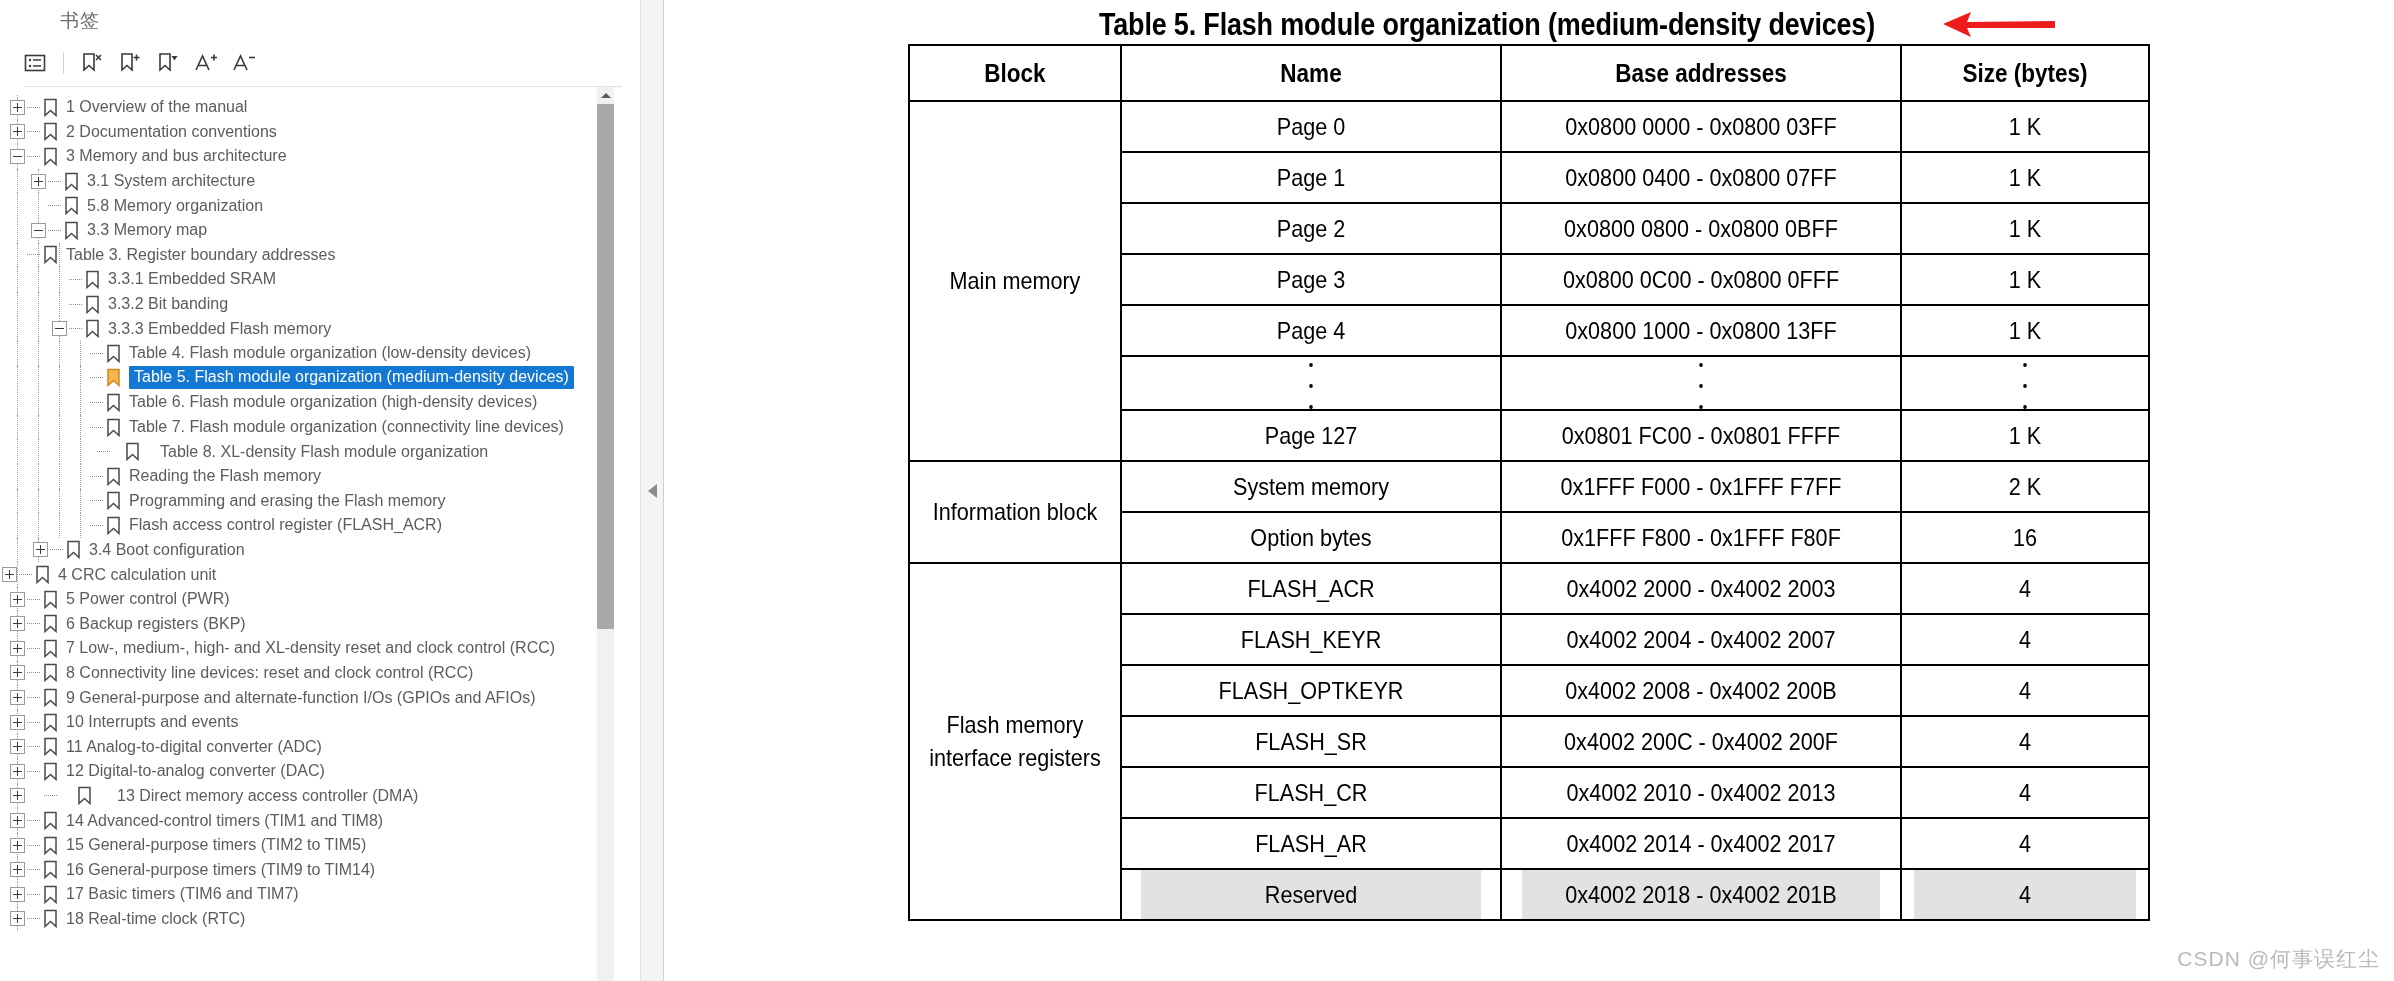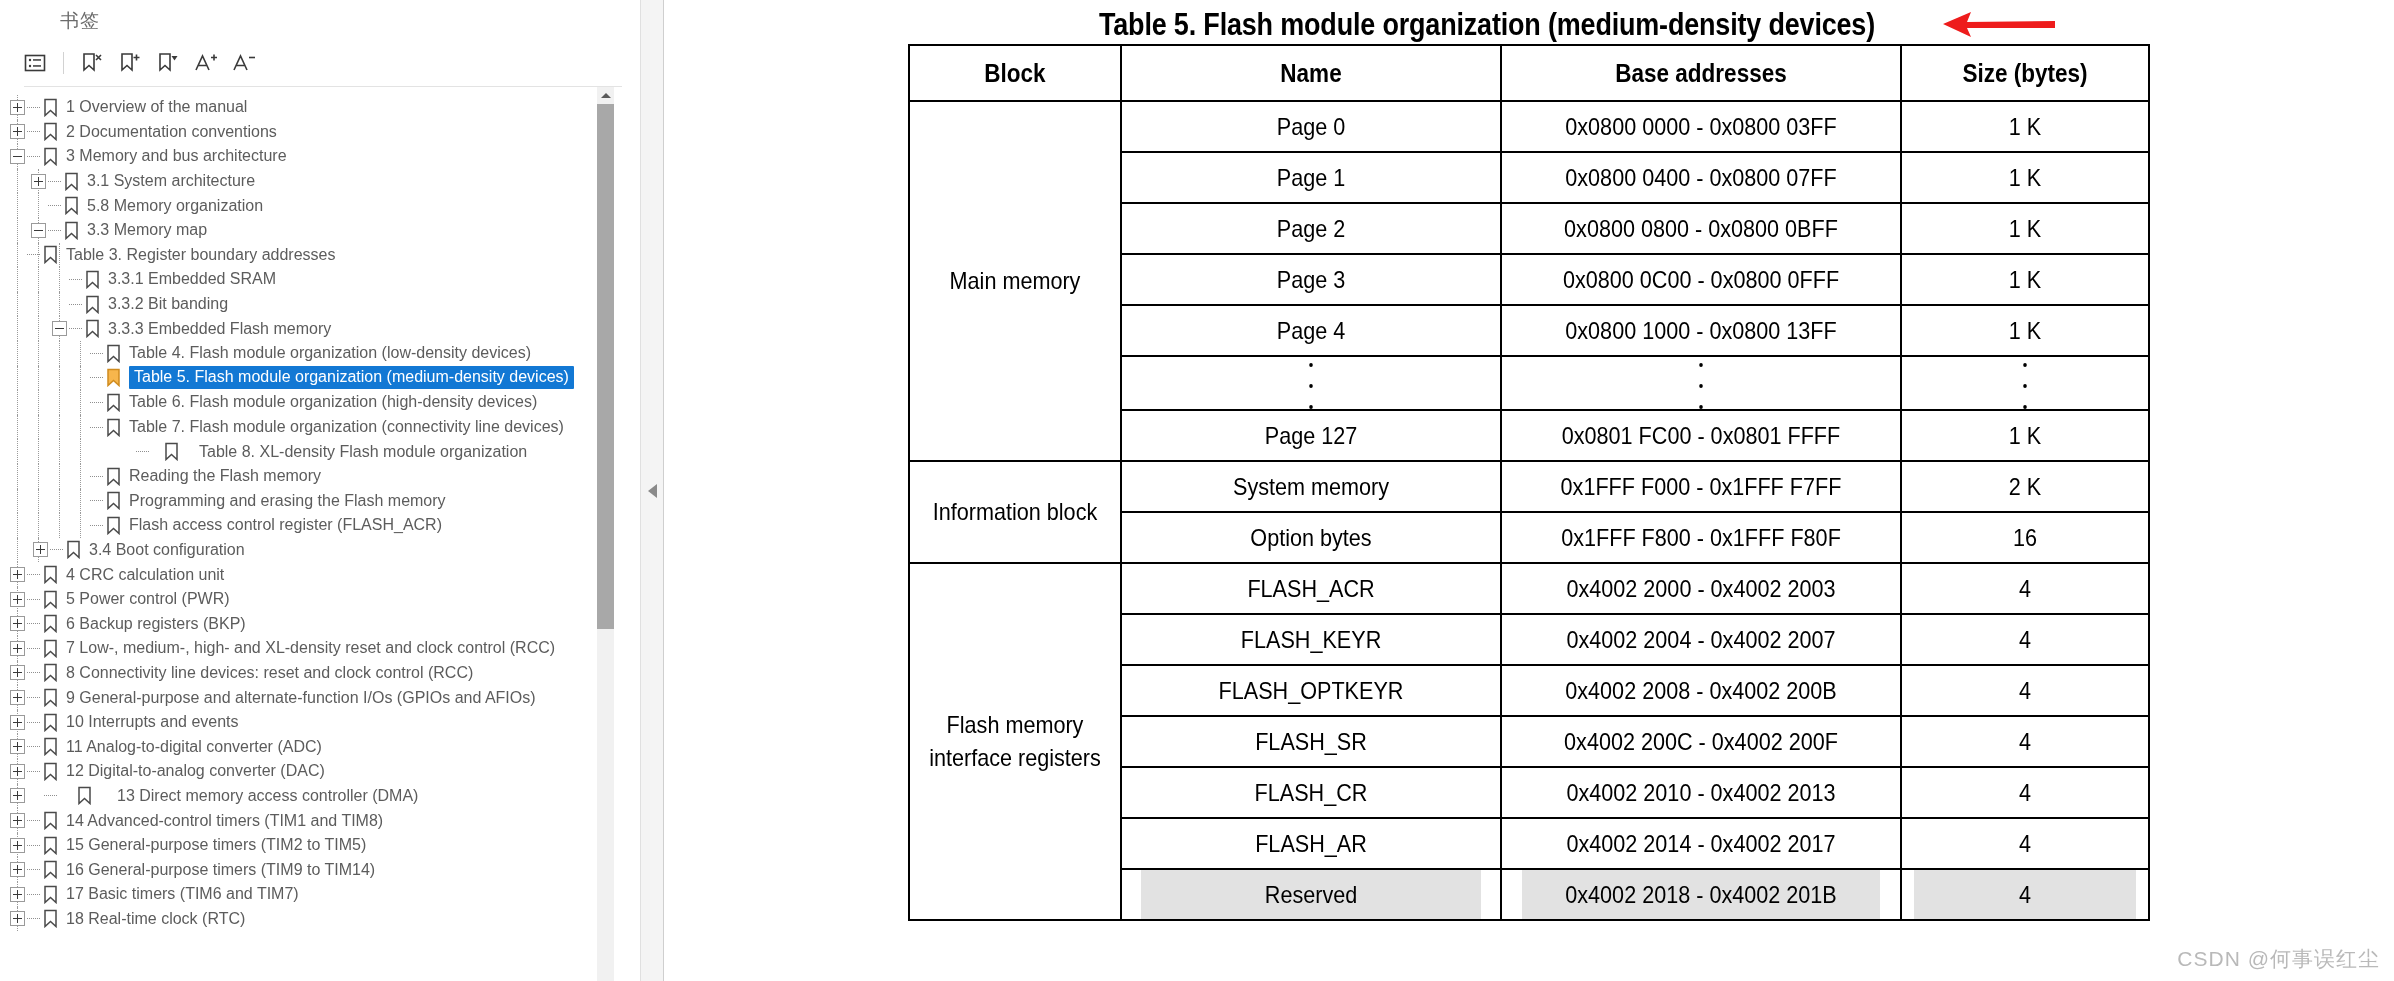--- a/index.html
+++ b/index.html
@@ -400,21 +400,21 @@
             <div class="vline" style="left: 38px;"></div>
             <div class="vline" style="left: 59px;"></div>
             <div class="vline" style="left: 80px;"></div>
             <div class="toggle none"></div>
             <div class="dots"></div>
             <svg class="bmicon" viewBox="0 0 17 19">
               <path d="M3 1.5 H14 V17.5 L8.5 12.5 L3 17.5 Z" fill="none" stroke="#4a4a4a" stroke-width="1.5"></path>
             </svg>
             <span class="tlabel">Table 7. Flash module organization (connectivity line devices)</span>
           </div>
-          <div class="trow" style="padding-left: 107px; gap: 12px;">
+          <div class="trow" style="padding-left: 68px; gap: 12px;">
             <div class="vline" style="left: 17px;"></div>
             <div class="vline" style="left: 38px;"></div>
             <div class="vline" style="left: 59px;"></div>
             <div class="vline" style="left: 80px;"></div>
             <div class="toggle none"></div>
             <div class="dots"></div>
             <svg class="bmicon" viewBox="0 0 17 19">
               <path d="M3 1.5 H14 V17.5 L8.5 12.5 L3 17.5 Z" fill="none" stroke="#4a4a4a" stroke-width="1.5"></path>
             </svg>
             <span class="tlabel">Table 8. XL-density Flash module organization</span>
@@ -458,21 +458,21 @@
           <div class="trow" style="padding-left: 33px;">
             <div class="vline" style="left: 17px;"></div>
             <div class="vline" style="left: 38px;"></div>
             <div class="toggle plus"></div>
             <div class="dots"></div>
             <svg class="bmicon" viewBox="0 0 17 19">
               <path d="M3 1.5 H14 V17.5 L8.5 12.5 L3 17.5 Z" fill="none" stroke="#4a4a4a" stroke-width="1.5"></path>
             </svg>
             <span class="tlabel">3.4 Boot configuration</span>
           </div>
-          <div class="trow" style="padding-left: 10px;">
+          <div class="trow" style="padding-left: 2px;">
             <div class="vline" style="left: 17px;"></div>
             <div class="toggle plus"></div>
             <div class="dots"></div>
             <svg class="bmicon" viewBox="0 0 17 19">
               <path d="M3 1.5 H14 V17.5 L8.5 12.5 L3 17.5 Z" fill="none" stroke="#4a4a4a" stroke-width="1.5"></path>
             </svg>
             <span class="tlabel">4 CRC calculation unit</span>
           </div>
           <div class="trow" style="padding-left: 10px;">
             <div class="vline" style="left: 17px;"></div>

